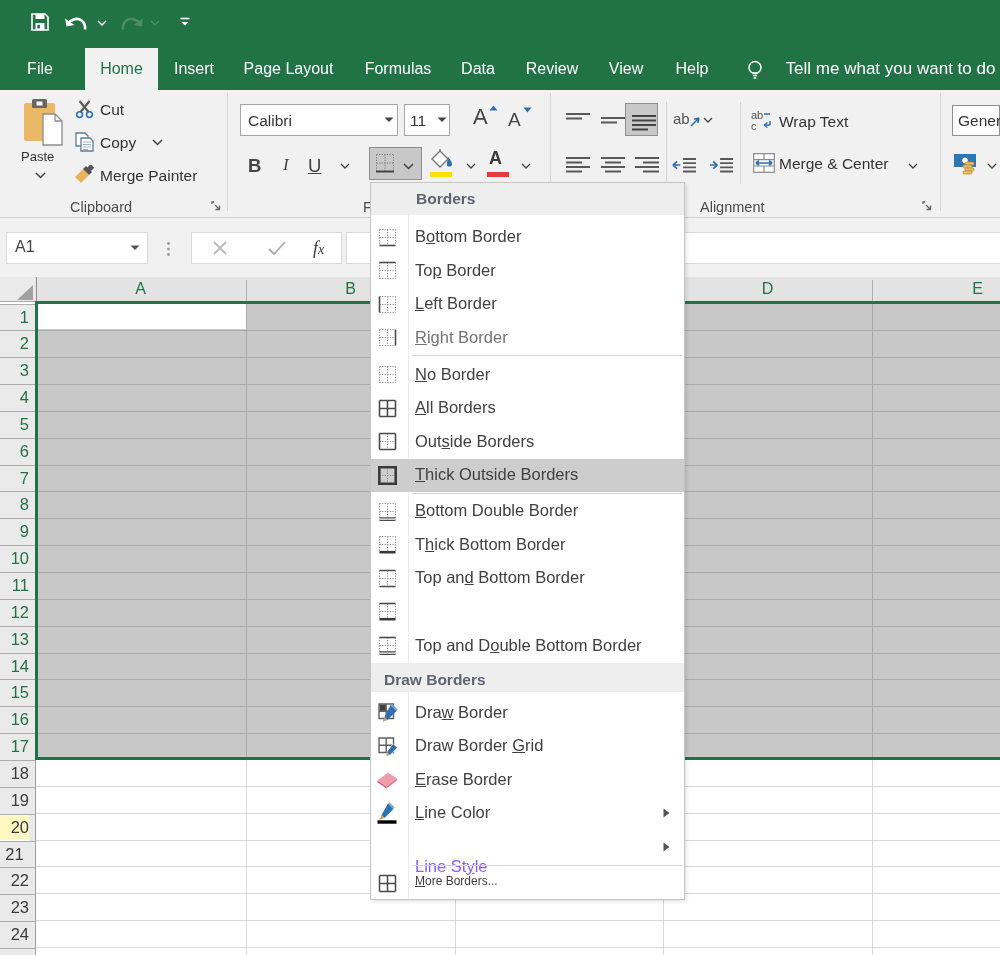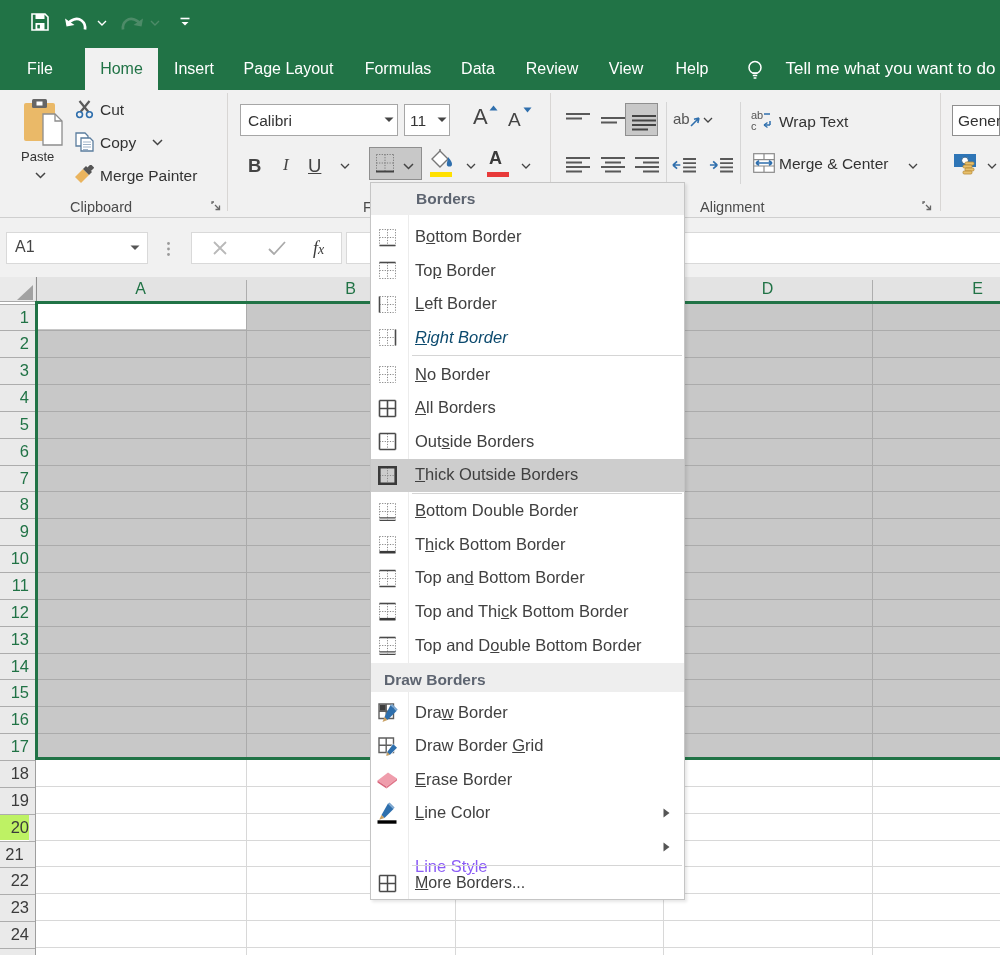--- a/index.html
+++ b/index.html
@@ -302,21 +302,21 @@
 <div class="abs" style="left:0;top:402.40px;width:29px;height:26.85px;line-height:26.85px;text-align:right;color:#217346;font-size:16.5px;background:#eaeaea;">15</div>
 <div class="abs" style="left:0;top:402.40px;width:35px;height:1px;background:#adadad;"></div>
 <div class="abs" style="left:0;top:429.25px;width:29px;height:26.85px;line-height:26.85px;text-align:right;color:#217346;font-size:16.5px;background:#eaeaea;">16</div>
 <div class="abs" style="left:0;top:429.25px;width:35px;height:1px;background:#adadad;"></div>
 <div class="abs" style="left:0;top:456.10px;width:29px;height:26.85px;line-height:26.85px;text-align:right;color:#217346;font-size:16.5px;background:#eaeaea;">17</div>
 <div class="abs" style="left:0;top:456.10px;width:35px;height:1px;background:#adadad;"></div>
 <div class="abs" style="left:0;top:482.95px;width:29px;height:26.85px;line-height:26.85px;text-align:right;color:#3b3b3b;font-size:16.5px;background:#eaeaea;">18</div>
 <div class="abs" style="left:0;top:482.95px;width:35px;height:1px;background:#adadad;"></div>
 <div class="abs" style="left:0;top:509.80px;width:29px;height:26.85px;line-height:26.85px;text-align:right;color:#3b3b3b;font-size:16.5px;background:#eaeaea;">19</div>
 <div class="abs" style="left:0;top:509.80px;width:35px;height:1px;background:#adadad;"></div>
-<div class="abs" style="left:0;top:536.65px;width:29px;height:26.85px;line-height:26.85px;text-align:right;color:#3b3b3b;font-size:16.5px;background:#bef264;">20</div>
+<div class="abs" style="left:0;top:536.65px;width:29px;height:26.85px;line-height:26.85px;text-align:right;color:#3b3b3b;font-size:16.5px;background:#fef9c3;">20</div>
 <div class="abs" style="left:0;top:536.65px;width:35px;height:1px;background:#adadad;"></div>
 <div class="abs" style="left:0;top:563.50px;width:29px;height:26.85px;line-height:26.85px;text-align:center;color:#3b3b3b;font-size:16.5px;background:#eaeaea;">21</div>
 <div class="abs" style="left:0;top:563.50px;width:35px;height:1px;background:#adadad;"></div>
 <div class="abs" style="left:0;top:590.35px;width:29px;height:26.85px;line-height:26.85px;text-align:right;color:#3b3b3b;font-size:16.5px;background:#eaeaea;">22</div>
 <div class="abs" style="left:0;top:590.35px;width:35px;height:1px;background:#adadad;"></div>
 <div class="abs" style="left:0;top:617.20px;width:29px;height:26.85px;line-height:26.85px;text-align:right;color:#3b3b3b;font-size:16.5px;background:#eaeaea;">23</div>
 <div class="abs" style="left:0;top:617.20px;width:35px;height:1px;background:#adadad;"></div>
 <div class="abs" style="left:0;top:644.05px;width:29px;height:26.85px;line-height:26.85px;text-align:right;color:#3b3b3b;font-size:16.5px;background:#eaeaea;">24</div>
 <div class="abs" style="left:0;top:644.05px;width:35px;height:1px;background:#adadad;"></div>
 <div class="abs" style="left:0;top:670.90px;width:29px;height:26.85px;line-height:26.85px;text-align:right;color:#3b3b3b;font-size:16.5px;background:#eaeaea;"></div>
@@ -402,21 +402,21 @@
       <div class="abs" style="left:45.5px;top:78.6px;font-size:16.5px;color:#404040;white-space:nowrap;">To<span style="text-decoration:underline;">p</span> Border</div>
 <svg class="abs" style="left:8.0px;top:112.6px;" width="19" height="19" viewBox="0 0 19 19">
         <path d="M1.5 1.5 H17.5 M1.5 17.5 H17.5 M17.5 1.5 V17.5 M9.5 1.5 V17.5 M1.5 9.5 H17.5" stroke="#8a8a8a" stroke-width="1" stroke-dasharray="1.2 1.4" fill="none"></path>
         <path d="M1.5 1.5 V17.5" stroke="#4a4a4a" stroke-width="1.6" fill="none"></path>
       </svg>
       <div class="abs" style="left:45.5px;top:112.1px;font-size:16.5px;color:#404040;white-space:nowrap;"><span style="text-decoration:underline;">L</span>eft Border</div>
 <svg class="abs" style="left:8.0px;top:146.2px;" width="19" height="19" viewBox="0 0 19 19">
         <path d="M1.5 1.5 H17.5 M1.5 17.5 H17.5 M1.5 1.5 V17.5 M9.5 1.5 V17.5 M1.5 9.5 H17.5" stroke="#8a8a8a" stroke-width="1" stroke-dasharray="1.2 1.4" fill="none"></path>
         <path d="M17.5 1.5 V17.5" stroke="#4a4a4a" stroke-width="1.6" fill="none"></path>
       </svg>
-      <div class="abs" style="left:45.5px;top:145.7px;font-size:16.5px;color:#0c4a6e;white-space:nowrap;font-style:italic;"><span style="text-decoration:underline;">R</span>ight Border</div>
+      <div class="abs" style="left:45.5px;top:145.7px;font-size:16.5px;color:#737373;white-space:nowrap;"><span style="text-decoration:underline;">R</span>ight Border</div>
 <div class="abs" style="left:42.5px;top:172.5px;width:270px;height:1px;background:#d5d5d5;"></div>
 <svg class="abs" style="left:8.0px;top:183.1px;" width="19" height="19" viewBox="0 0 19 19">
         <path d="M1.5 1.5 H17.5 M1.5 17.5 H17.5 M1.5 1.5 V17.5 M17.5 1.5 V17.5 M9.5 1.5 V17.5 M1.5 9.5 H17.5" stroke="#8a8a8a" stroke-width="1" stroke-dasharray="1.2 1.4" fill="none"></path>
       </svg>
       <div class="abs" style="left:45.5px;top:182.6px;font-size:16.5px;color:#404040;white-space:nowrap;"><span style="text-decoration:underline;">N</span>o Border</div>
 <svg class="abs" style="left:8.0px;top:216.7px;" width="19" height="19" viewBox="0 0 19 19">
         <path d="M1.5 1.5 H17.5 M1.5 17.5 H17.5 M1.5 1.5 V17.5 M17.5 1.5 V17.5 M9.5 1.5 V17.5 M1.5 9.5 H17.5" stroke="#4a4a4a" stroke-width="1.6" fill="none"></path>
       </svg>
       <div class="abs" style="left:45.5px;top:216.2px;font-size:16.5px;color:#404040;white-space:nowrap;"><span style="text-decoration:underline;">A</span>ll Borders</div>
 <svg class="abs" style="left:8.0px;top:250.2px;" width="19" height="19" viewBox="0 0 19 19">
@@ -444,21 +444,20 @@
 <svg class="abs" style="left:8.0px;top:386.8px;" width="19" height="19" viewBox="0 0 19 19">
         <path d="M1.5 1.5 V17.5 M17.5 1.5 V17.5 M9.5 1.5 V17.5 M1.5 9.5 H17.5" stroke="#8a8a8a" stroke-width="1" stroke-dasharray="1.2 1.4" fill="none"></path>
         <path d="M1.5 1.5 H17.5 M1.5 17.5 H17.5" stroke="#4a4a4a" stroke-width="1.6" fill="none"></path>
       </svg>
       <div class="abs" style="left:45.5px;top:386.3px;font-size:16.5px;color:#404040;white-space:nowrap;">Top an<span style="text-decoration:underline;">d</span> Bottom Border</div>
 <svg class="abs" style="left:8.0px;top:420.4px;" width="19" height="19" viewBox="0 0 19 19">
         <path d="M1.5 1.5 V17.5 M17.5 1.5 V17.5 M9.5 1.5 V17.5 M1.5 9.5 H17.5" stroke="#8a8a8a" stroke-width="1" stroke-dasharray="1.2 1.4" fill="none"></path>
         <path d="M1.5 1.5 H17.5" stroke="#4a4a4a" stroke-width="1.6" fill="none"></path>
         <path d="M1.5 17.2 H17.5" stroke="#3a3a3a" stroke-width="2.6" fill="none"></path>
       </svg>
-      <div class="abs" style="left:45.5px;top:419.9px;font-size:16.5px;color:#404040;white-space:nowrap;">Top and Thi<span style="text-decoration:underline;">c</span>k Bottom Border</div>
 <svg class="abs" style="left:8.0px;top:454.0px;" width="19" height="19" viewBox="0 0 19 19">
         <path d="M1.5 1.5 V17.5 M17.5 1.5 V17.5 M9.5 1.5 V17.5 M1.5 9.5 H17.5" stroke="#8a8a8a" stroke-width="1" stroke-dasharray="1.2 1.4" fill="none"></path>
         <path d="M1.5 1.5 H17.5" stroke="#4a4a4a" stroke-width="1.6" fill="none"></path>
         <path d="M1.5 15.8 H17.5 M1.5 18.3 H17.5" stroke="#4a4a4a" stroke-width="1.2" fill="none"></path>
       </svg>
       <div class="abs" style="left:45.5px;top:453.5px;font-size:16.5px;color:#404040;white-space:nowrap;">Top and D<span style="text-decoration:underline;">o</span>uble Bottom Border</div>
 <div class="abs" style="left:1px;top:480.5px;width:313px;height:29px;background:#eeeeee;"></div>
 <div class="abs" style="left:14.5px;top:489.0px;font-size:15.5px;font-weight:bold;color:#5d6470;">Draw Borders</div>
 <div class="abs" style="left:45.5px;top:520.5px;font-size:16.5px;color:#404040;white-space:nowrap;">Dra<span style="text-decoration:underline;">w</span> Border</div>
 <svg class="abs" style="left:8.0px;top:521.0px;" width="21" height="21" viewBox="0 0 21 21">
@@ -492,14 +491,14 @@
 <svg class="abs" style="left:293.5px;top:626.2px;" width="7" height="10" viewBox="0 0 7 10">
         <path d="M0.5 0.5 L6.5 5 L0.5 9.5 z" fill="#555"></path>
       </svg>
 <svg class="abs" style="left:293.5px;top:659.8px;" width="7" height="10" viewBox="0 0 7 10">
         <path d="M0.5 0.5 L6.5 5 L0.5 9.5 z" fill="#555"></path>
       </svg>
 <div class="abs" style="left:42.5px;top:682.5px;width:270px;height:1px;background:#d5d5d5;"></div>
 <svg class="abs" style="left:8.0px;top:692.1px;" width="19" height="19" viewBox="0 0 19 19">
         <path d="M1.5 1.5 H17.5 M1.5 17.5 H17.5 M1.5 1.5 V17.5 M17.5 1.5 V17.5 M9.5 1.5 V17.5 M1.5 9.5 H17.5" stroke="#4a4a4a" stroke-width="1.5" fill="none"></path>
       </svg>
-      <div class="abs" style="left:45.5px;top:691.6px;font-size:16px;color:#404040;white-space:nowrap;"><span style="text-decoration:underline;">M</span>ore Borders...</div>
+      <div class="abs" style="left:45.5px;top:691.6px;font-size:12px;color:#404040;white-space:nowrap;"><span style="text-decoration:underline;">M</span>ore Borders...</div>
 </div>
 </div>
 </body></html>

